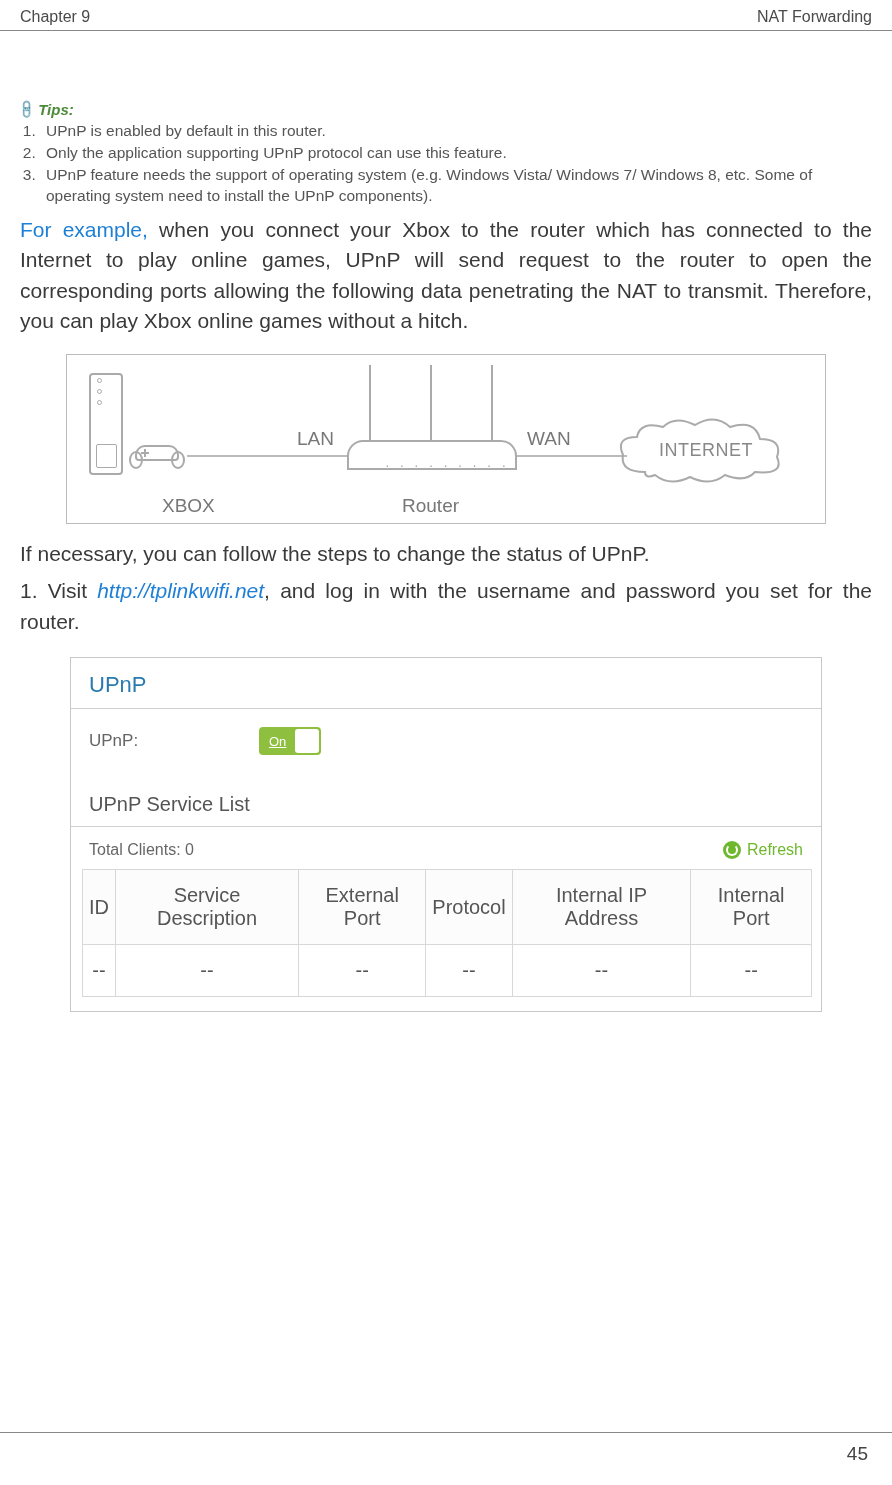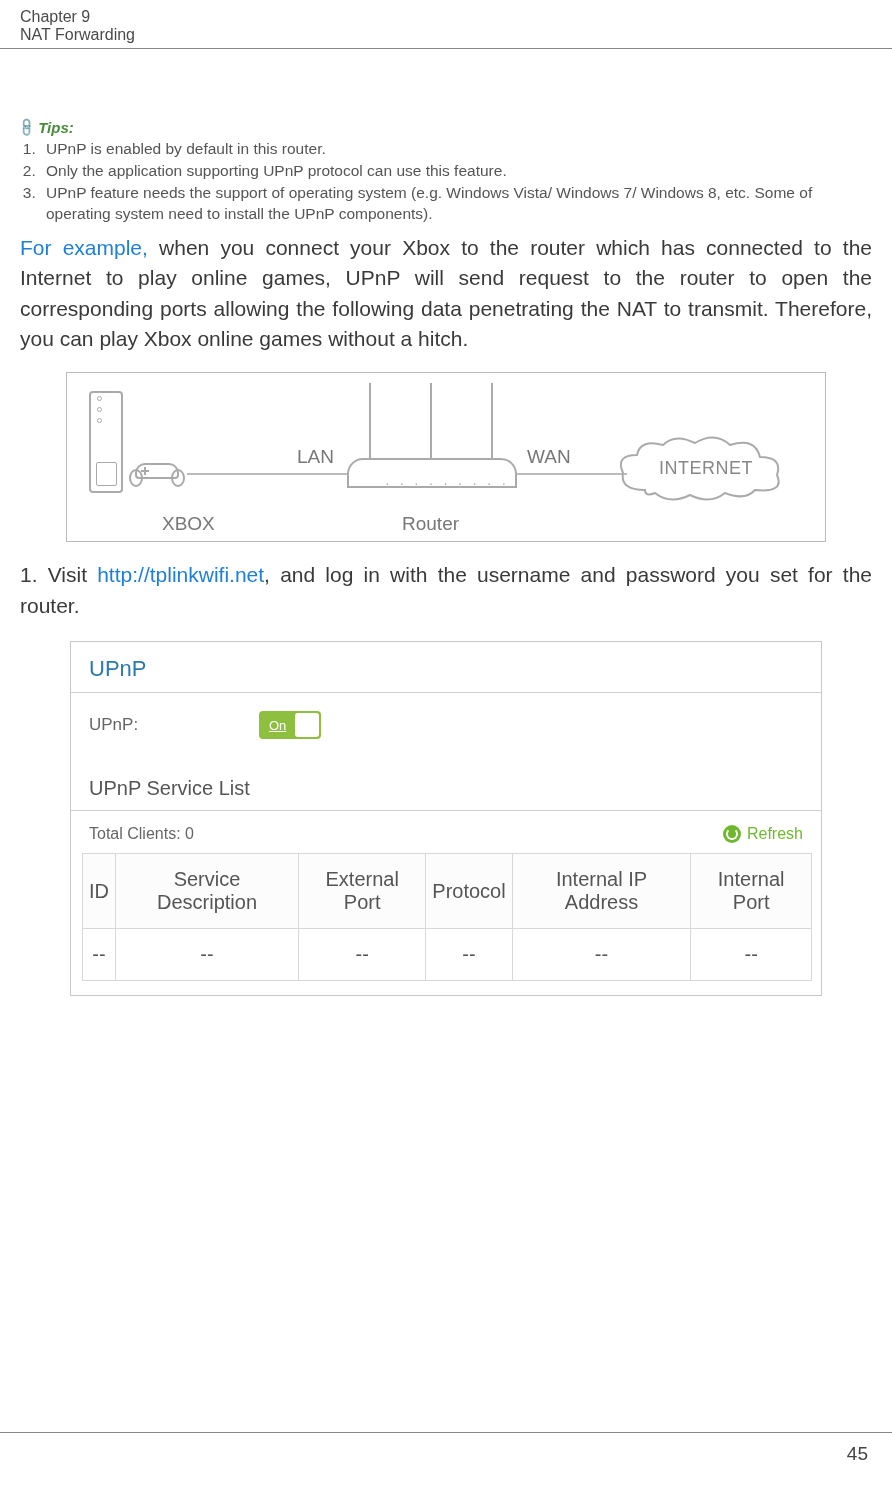--- a/index.html
+++ b/index.html
@@ -11,21 +11,20 @@
       color: #3a3a3a;
       position: relative;
     }
     .page-header {
       display: flex;
       justify-content: space-between;
       padding: 8px 20px 4px 20px;
       font-size: 16px;
       color: #4a4a4a;
       border-bottom: 1px solid #888;
-      flex-direction: column;
     }
     .content {
       padding: 70px 20px 20px 20px;
     }
     .tips-label {
       color: #4a8a3a;
       font-weight: 600;
       font-size: 15px;
       font-style: italic;
     }
@@ -167,21 +166,21 @@
       padding-left: 0;
       font-size: 21px;
       color: #3a3a3a;
       line-height: 1.45;
     }
     .steps li {
       list-style: none;
       margin-bottom: 6px;
       text-align: justify;
     }
-    a.link { color: #1e7fd6; text-decoration: none; }
+    a.link { color: #1e7fd6; font-style: italic; text-decoration: none; }
     .nav-path { color: #1e7fd6; }
 
     .upnp-panel {
       border: 1px solid #c8c8c8;
       width: 752px;
       margin: 20px auto 0 auto;
       background: #fff;
       font-family: Arial, sans-serif;
     }
     .upnp-title {
@@ -331,20 +330,21 @@
         </svg>
     </div>
 
     <span class="diagram-label" style="left:95px;top:140px">XBOX</span>
     <span class="diagram-label" style="left:230px;top:73px">LAN</span>
     <span class="diagram-label" style="left:335px;top:140px">Router</span>
     <span class="diagram-label" style="left:460px;top:73px">WAN</span>
     <span class="inet-label">INTERNET</span>
   </div>
 
+  <p class="intro-text">If necessary, you can follow the steps to change the status of UPnP.</p>
 
   <ol class="steps">
     <li>
       <span><span>1. Visit </span><a class="link" href="#">http://tplinkwifi.net</a><span>, and log in with the username and password you set for the router.</span></span>
     </li>
   </ol>
 
   <div class="upnp-panel">
     <div class="upnp-title">UPnP</div>
     <div class="upnp-divider"></div>

